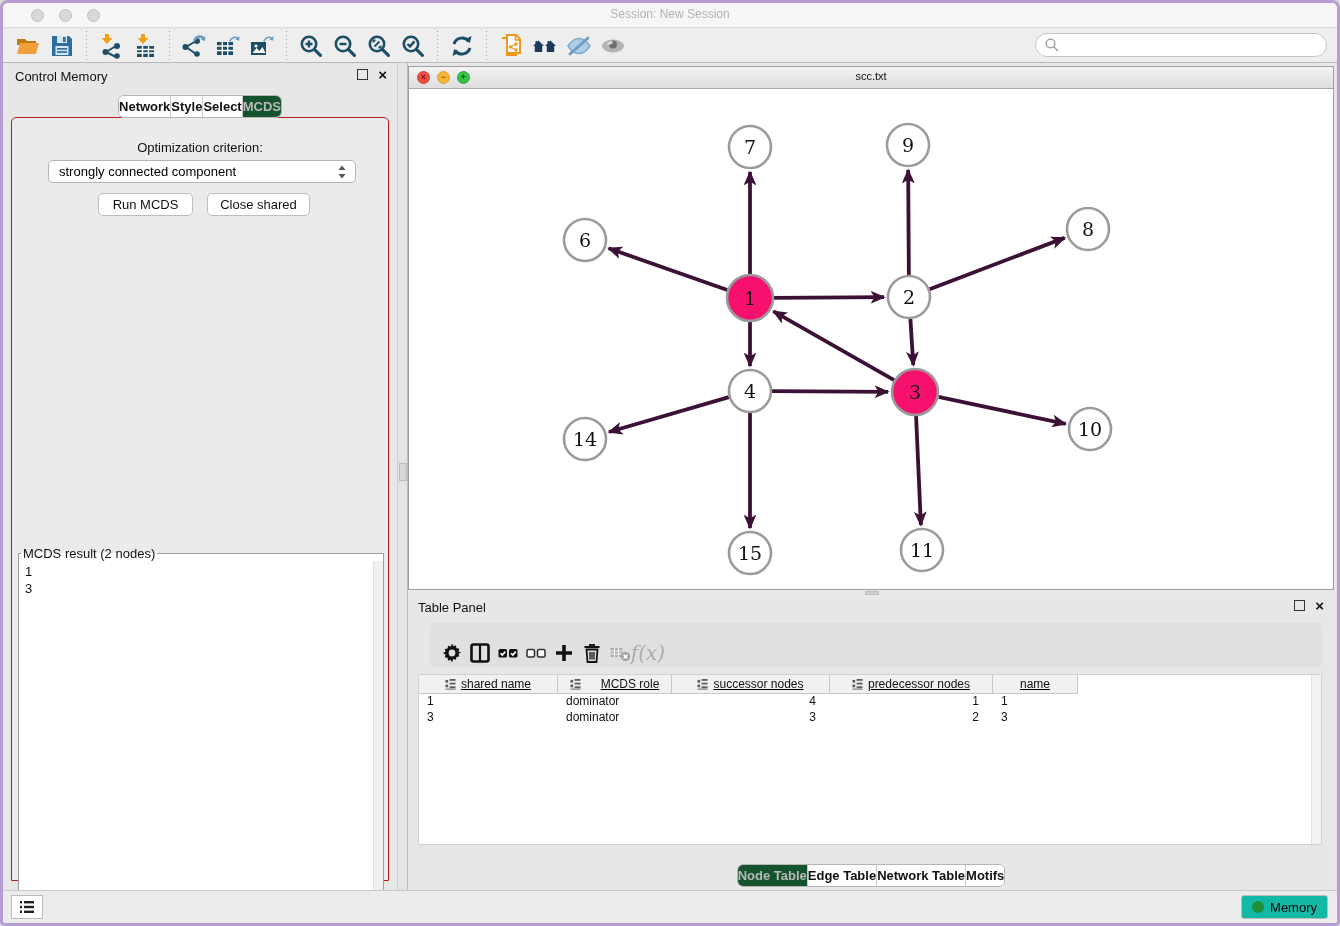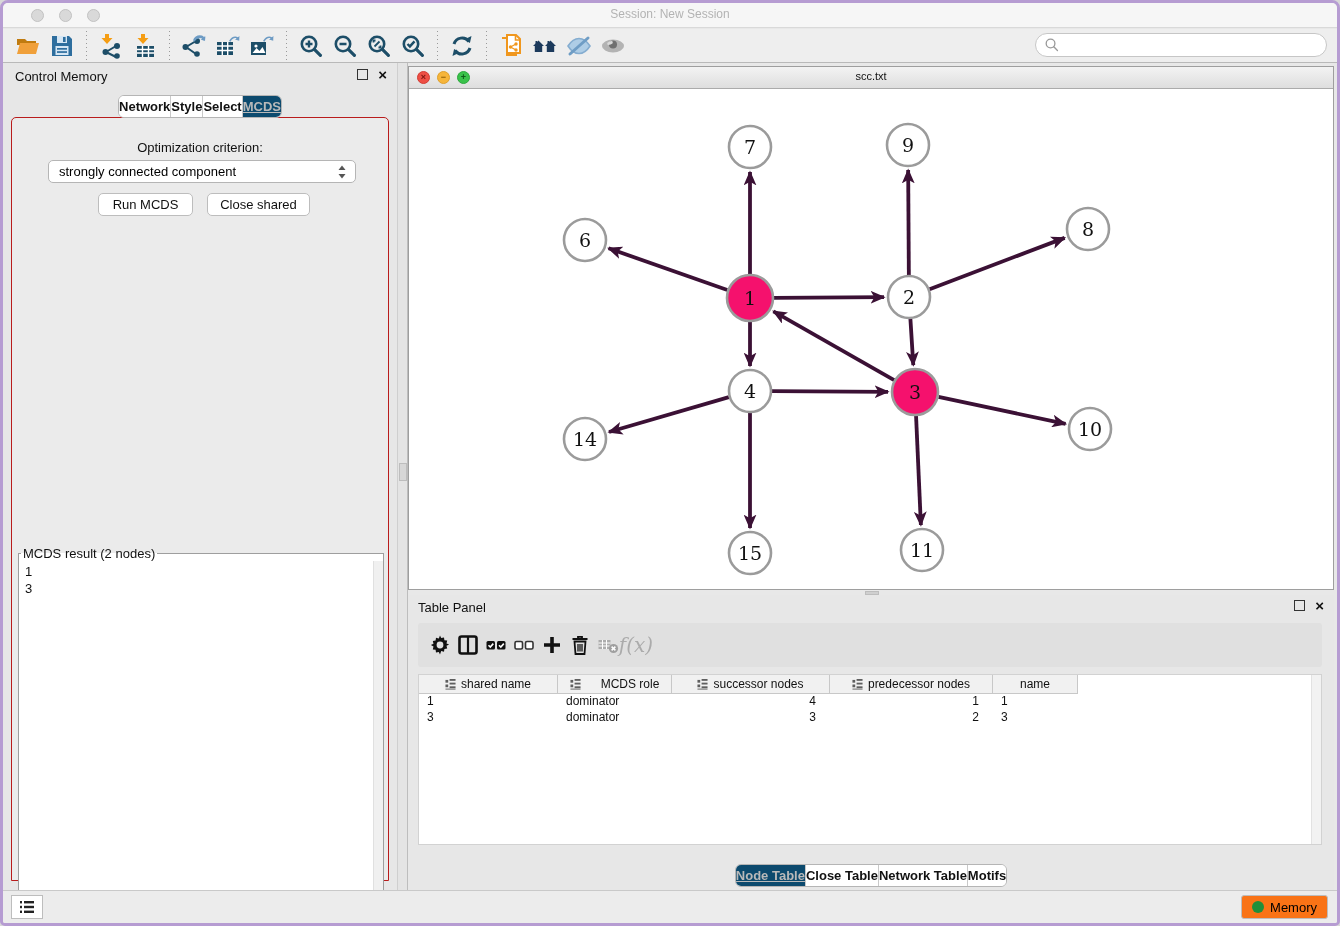--- a/index.html
+++ b/index.html
@@ -31,21 +31,21 @@
   .panel-head-icons { position:absolute; top:6px; right:10px; display:flex; gap:10px; align-items:center; }
   .ic-float { width:11px; height:11px; border:1.5px solid #333; display:inline-block; }
   .ic-close { font-weight:900; font-size:15px; color:#111; line-height:11px; }
   .panel-title { position:absolute; left:12px; top:6px; font-size:13px; color:#111; }
 
   
   .tabgroup { display:inline-flex; border:1px solid #b5b5b5; border-radius:6px; overflow:hidden; background:#fff; }
   .tab { padding:3px 0; font-size:13px; font-weight:600; color:#111; background:#fff;
          border-left:1px solid #c9c9c9; cursor:default; white-space:nowrap; }
   .tab:first-child { border-left:none; }
-  .tab.active { background:#0c4a6e; color:#b9b9b9;text-decoration:underline; }
+  .tab.active { background:#14532d; color:#b9b9b9; }
 
   
   .control-panel { position:absolute; left:0; top:60px; width:394px; height:829px; background:#e7e7e7; }
   .cp-tabs { position:absolute; left:0; top:32px; width:100%; text-align:center; z-index:2; }
   .cp-box { position:absolute; left:8px; top:54px; width:378px; height:764px; background:#ebebeb;
             border:1px solid #b91c1c; border-radius:5px 5px 0 0; }
   .opt-label { position:absolute; left:0; width:100%; top:22px; text-align:center; font-size:13px; color:#111; }
   .dropdown { position:absolute; left:36px; top:42px; width:308px; height:23px; background:#fff;
               border:1px solid #b5b5b5; border-radius:5px; display:flex; align-items:center;
               padding:0 6px 0 10px; font-size:13px; }
@@ -81,48 +81,48 @@
   .nl-red    { background:#ee4f45; border:1px solid #d33c34; color:#7c1410; }
   .nl-yellow { background:#f6b53a; border:1px solid #dfa02c; color:#8d5e08; }
   .nl-green  { background:#39c24a; border:1px solid #2ea83e; color:#0d5c18; }
   .net-canvas { position:absolute; left:0; top:22px; width:924px; height:500px; background:#fff; }
   .net-canvas svg { width:100%; height:100%; }
   .h-splitter-handle { position:absolute; left:862px; top:588px; width:14px; height:4px; background:#cfcfcf;
                        border:1px solid #bdbdbd; }
 
   
   .table-panel { position:absolute; left:405px; top:592px; width:926px; height:295px; background:#e7e7e7; }
-  .tp-toolbar { position:absolute; left:10px; right:12px; top:28px; height:44px; background:#e0e0e0;
-                border-radius:3px; display:flex; align-items:center; padding:0 8px; }
+  .tp-toolbar { position:absolute; left:22px; right:12px; top:28px; height:44px; background:#e0e0e0;
+                border-radius:3px; display:flex; align-items:flex-end; padding:0 8px; }
   .tp-btn { width:28px; height:28px; display:flex; align-items:center; justify-content:center; cursor:default; }
   .tp-btn svg { width:22px; height:22px; }
   .tp-btn.disabled { opacity:.95; }
   .fx-glyph { font-family:"DejaVu Serif","Liberation Serif",serif; font-style:italic; font-size:20px; color:#a9a9a9; }
   .tbl-wrap { position:absolute; left:10px; right:12px; top:79px; bottom:45px; background:#fff;
               border:1px solid #d2d2d2; overflow:hidden; }
   .tbl-scroll { position:absolute; right:0; top:0; bottom:0; width:10px; background:#f2f2f2;
                 border-left:1px solid #e2e2e2; }
-  .thead { display:flex; height:19px; }
+  .thead { display:flex; height:19px;text-decoration:underline; }
   .th { background:#f1f1f1; border-right:1px solid #c8c8c8; border-bottom:1px solid #c8c8c8;
         font-size:12px; color:#111; display:flex; align-items:center; justify-content:center; gap:5px;
         overflow:hidden; }
   .th svg { width:11px; height:11px; flex:none; }
   .trow { display:flex; height:16px; font-size:12px; color:#111; }
   .td { overflow:hidden; white-space:nowrap; }
   .td.left { text-align:left; padding-left:8px; }
   .td.right { text-align:right; padding-right:14px; }
   .tp-bottom-tabs { position:absolute; left:0; right:0; bottom:3px; text-align:center; }
 
   
   .statusbar { position:absolute; left:0; bottom:0; width:100%; height:33px; background:#ececec;
                border-top:1px solid #c9c9c9; }
   .sb-list-btn { position:absolute; left:8px; top:4px; width:32px; height:24px; background:#fff;
                  border:1px solid #bdbdbd; display:flex; align-items:center; justify-content:center; }
   .sb-list-btn svg { width:16px; height:16px; }
-  .memory-btn { position:absolute; right:9px; top:4px; height:24px; background:#f97316; border:1px solid #bdbdbd;
+  .memory-btn { position:absolute; right:9px; top:4px; height:24px; background:#14b8a6; border:1px solid #bdbdbd;
                 border-radius:3px; display:flex; align-items:center; gap:6px; padding:0 10px; font-size:13px; }
   .mem-dot { width:12px; height:12px; border-radius:50%; background:#1f8f3a; }
 </style>
 </head>
 <body>
 
 <div class="app">
 
   <div class="titlebar">
     <div class="tl-group">
@@ -604,21 +604,21 @@
             <div class="td left" style="width: 114px;">dominator</div>
             <div class="td right" style="width: 158px;">3</div>
             <div class="td right" style="width: 163px;">2</div>
             <div class="td left" style="width: 85px;">3</div>
           </div>
         </div>
       <div class="tbl-scroll"></div>
     </div>
     <div class="tp-bottom-tabs"><span class="tabgroup" id="tbl-tabgroup">
           <span class="tab active">Node Table</span>
-          <span class="tab">Close Table</span>
+          <span class="tab">Edge Table</span>
           <span class="tab">Network Table</span>
           <span class="tab">Motifs</span>
         </span></div>
   </div>
 
   <div class="statusbar">
     <div class="sb-list-btn">
       <svg viewBox="0 0 16 16">
         <g fill="#222">
             <rect x="1" y="2" width="2" height="2.4"></rect>

